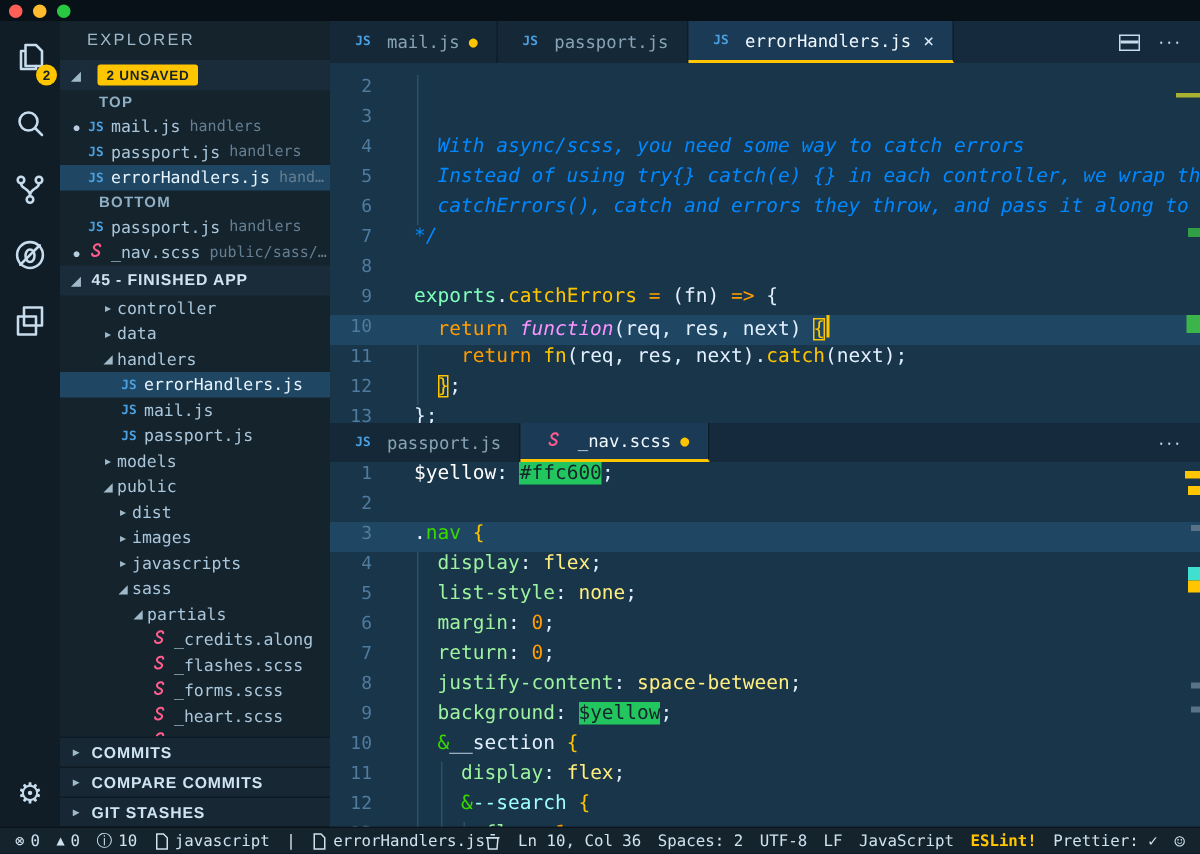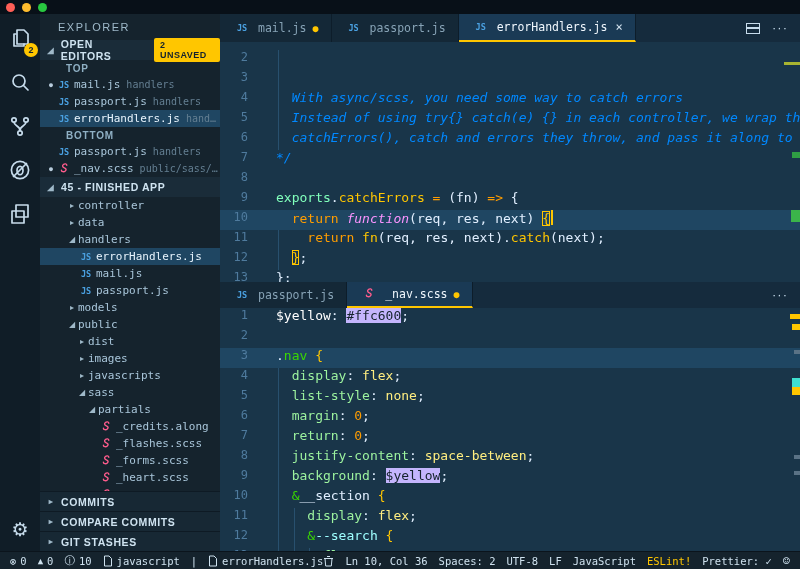--- a/index.html
+++ b/index.html
@@ -60,21 +60,21 @@
   .codearea.bot { flex:1; padding-top:0; }
   .cline { display:flex; height:20px; line-height:20px; font:13px "DejaVu Sans Mono",monospace; white-space:pre; position:relative; }
   .cline.current { background:#1f4662; }
   .gut { width:44px; flex:none; text-align:right; padding-right:16px; color:#4f7b9e; font-size:12px; }
   .code { flex:1; overflow:hidden; position:relative; padding-left:12px; }
   .guide { position:absolute; top:0; bottom:0; width:1px; background:#28506e; }
   .t-c{color:#0088ff;font-style:italic} .t-kw{color:#ff9d00} .t-mod{color:#80ffbb}
   .t-fn{color:#ffc600} .t-st{color:#fb94ff;font-style:italic} .t-p{color:#e1efff}
   .t-sel{color:#3ad900} .t-sel2{color:#9effff} .t-pr{color:#9df39f} .t-val{color:#ffee80}
   .t-num{color:#ff9d00} .t-br{color:#ffc600} .t-var{color:#ffffff}
-  .t-colorbox{background:#c4b5fd;color:#15232d}
+  .t-colorbox{background:#22c55e;color:#15232d}
   .t-bm{color:#ffc600;box-shadow:inset 0 0 0 1px #ffc600}
   .t-cursor{display:inline-block;width:2px;height:15px;background:#ffc600;vertical-align:-2px;margin-left:1px}
   .ruler-mark { position:absolute; right:0; }
 
   
   .statusbar { height:18px; background:#15232d; border-top:1px solid #0b141c; display:flex; align-items:center; padding:0 10px; font:10.5px "DejaVu Sans Mono",monospace; color:#cfe2ef; flex:none; }
   .sb-left, .sb-right { display:flex; align-items:center; gap:11px; }
   .sb-right { margin-left:auto; }
   .sseg { display:flex; align-items:center; gap:4px; cursor:pointer; white-space:nowrap; }
   .sseg svg { display:block; }
@@ -128,21 +128,20 @@
         </div>
         <div class="ab-spacer"></div>
         <div class="ab-gear">⚙</div>
       </nav>
 
     <aside class="sidebar">
       <div class="sb-title">EXPLORER</div>
 
       <div class="sec-header">
         <span class="sec-arrow">◢</span>
-        <span>OPEN EDITORS</span>
         <span class="badge-unsaved">2 UNSAVED</span>
       </div>
       <div id="open-editors-list">
           <div class="oe-group-label">TOP</div>
           <div class="row">
             <span class="dotcol">●</span>
             <span class="ficon js">JS</span>
             <span class="fname">mail.js</span>
             <span class="fdesc">handlers</span>
           </div>
@@ -411,21 +410,21 @@
         <span class="sseg">
           <span style="">UTF-8</span>
         </span>
         <span class="sseg">
           <span style="">LF</span>
         </span>
         <span class="sseg">
           <span style="">JavaScript</span>
         </span>
         <span class="sseg">
-          <span style="color:#ffc600;font-weight:normal;">ESLint!</span>
+          <span style="color:#ffc600;font-weight:bold;">ESLint!</span>
         </span>
         <span class="sseg">
           <span style="">Prettier: ✓</span>
         </span>
         <span class="sseg">
           <span style="font-size:12px">☺</span>
         </span>
       </div>
   </div>
 </div>

